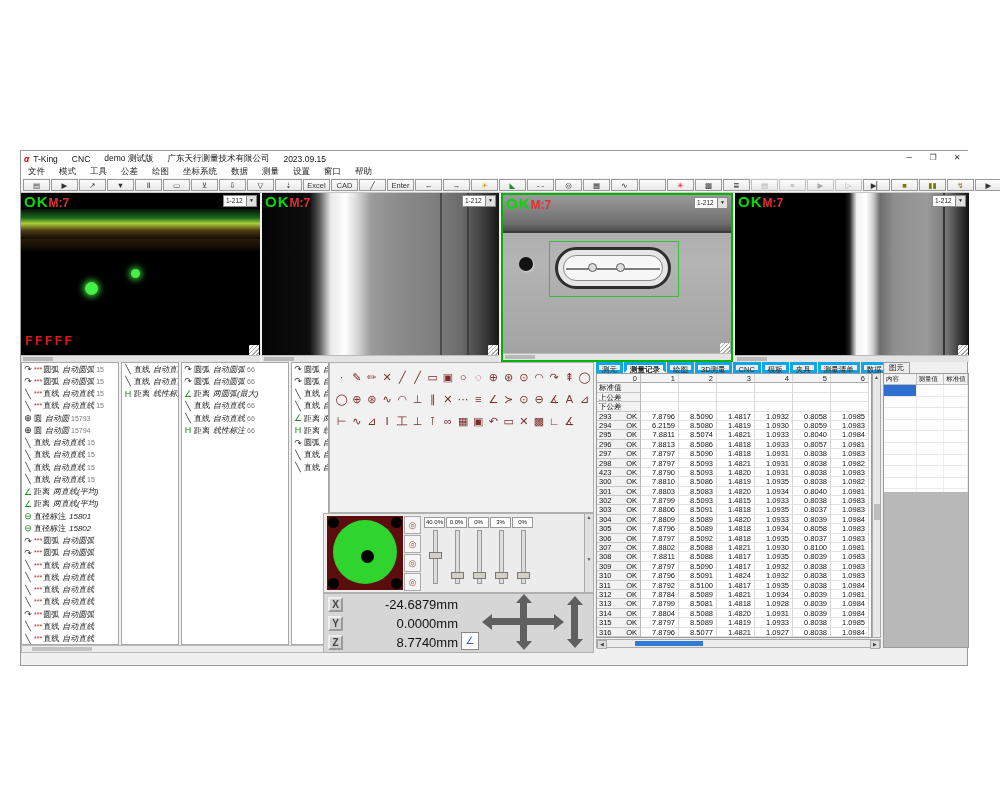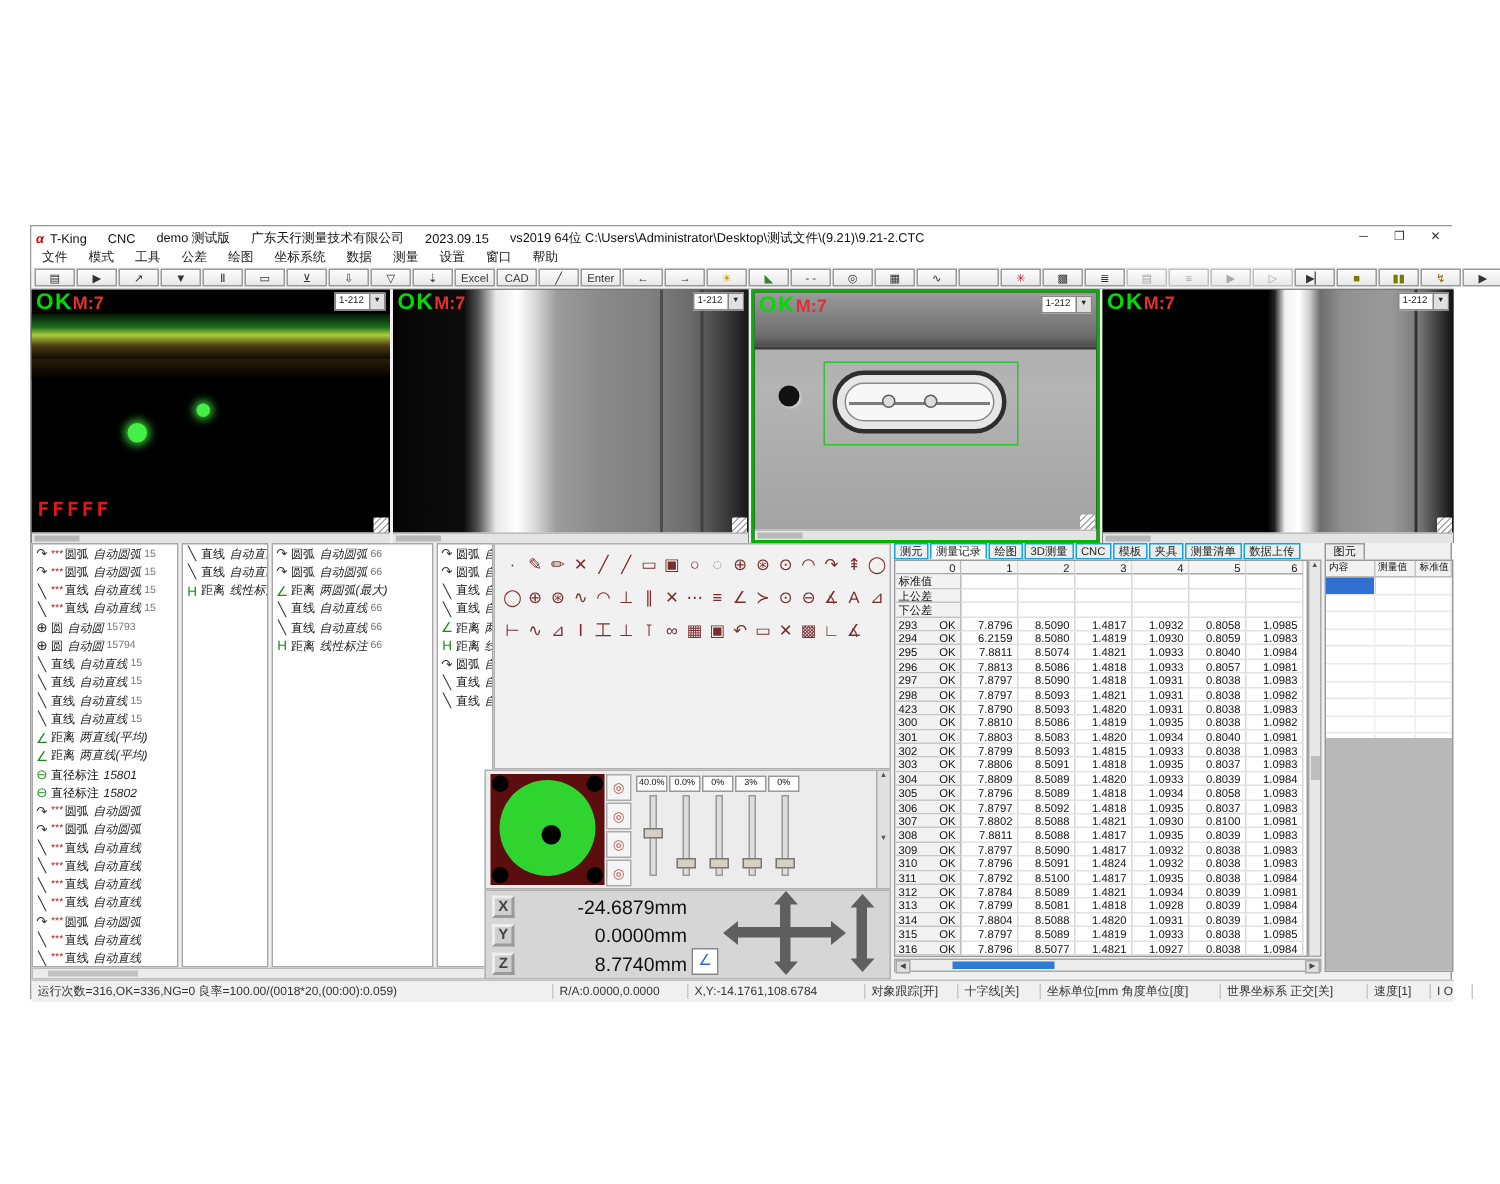--- a/index.html
+++ b/index.html
@@ -76,22 +76,22 @@
   #light-vscroll{position:absolute;right:0px;top:0px;width:8px;height:78px;background:#e0e0e0;border-left:1px solid #aaa;font-size:5px;text-align:center;color:#555;}
   
   #dro{position:absolute;left:302px;top:442px;width:271px;height:60px;background:#d6d6d6;border:1px solid #b0b0b0;box-sizing:border-box;}
   .axis{position:absolute;left:4px;width:15px;height:15px;border:2px outset #eee;background:#cfcfcf;color:#444;font-weight:bold;font-size:10px;text-align:center;line-height:12px;box-sizing:border-box;}
   .axval{position:absolute;left:24px;width:110px;text-align:right;font-size:13px;color:#101010;}
   .arr{position:absolute;background:#5f5f5f;}
   .tri{position:absolute;width:0;height:0;}
   #diagbtn{position:absolute;left:137px;top:38px;width:16px;height:16px;background:#fff;border:1px solid #888;color:#36c;font-size:10px;line-height:15px;text-align:center;}
   
   #rtabs{position:absolute;left:575px;top:211px;width:285px;height:11px;display:flex;}
-  .rtab{border:1px solid #0ea5e9;background:#ededed;font-size:7.5px;line-height:9px;padding:0 3px;margin-right:1px;white-space:nowrap;color:#222;}
-  .rtab.active{background:#fff;border-bottom-color:#fff;font-weight:normal;}
+  .rtab{border:3px solid #0ea5e9;background:#ededed;font-size:7.5px;line-height:9px;padding:0 3px;margin-right:1px;white-space:nowrap;color:#222;}
+  .rtab.active{background:#fff;border-bottom-color:#fff;font-weight:bold;}
   #rtable{position:absolute;left:575px;top:222px;width:276px;height:265px;background:#fff;border:1px solid #9a9a9a;box-sizing:border-box;overflow:hidden;}
   .trow{display:flex;height:9.4px;line-height:9.4px;font-size:7.5px;}
   .tc{box-sizing:border-box;border-right:1px solid #d8d8d8;border-bottom:1px solid #e2e2e2;text-align:right;padding-right:3px;overflow:hidden;flex:none;}
   .tc.id{width:44px;background:#f2f2f2;border-right:1px solid #bbb;border-bottom:1px solid #c6c6c6;display:flex;justify-content:space-between;padding:0 3px 0 2px;}
   .tc.v{width:38px;}
   .trow.hdr .tc{background:#f4f4f4;border-bottom:1px solid #aaa;color:#222;}
   #tvscroll{position:absolute;left:851px;top:222px;width:9px;height:265px;background:#e8e8e8;border:1px solid #aaa;box-sizing:border-box;font-size:5px;text-align:center;color:#555;}
   #tvscroll .thumb{position:absolute;left:1px;top:130px;width:6px;height:16px;background:#bdbdbd;}
   #thscroll{position:absolute;left:575px;top:488px;width:285px;height:9px;background:#ececec;border:1px solid #aaa;box-sizing:border-box;}
   #thscroll .thumb{position:absolute;left:38px;top:1px;width:68px;height:5px;background:#2f7bd6;}
@@ -115,21 +115,20 @@
 
 <div id="app">
 
   <div id="titlebar">
     <span class="logo">α</span>
     <span>T-King</span>
     <span>CNC</span>
     <span>demo 测试版</span>
     <span>广东天行测量技术有限公司</span>
     <span>2023.09.15</span>
-    <span>vs2019 64位  C:\Users\Administrator\Desktop\测试文件\(9.21)\9.21-2.CTC</span>
     <div class="winbtns">
       <div class="winbtn">─</div>
       <div class="winbtn">❐</div>
       <div class="winbtn">✕</div>
     </div>
   </div>
 
   <div id="menubar">
       <span class="menu-item">文件</span>
       <span class="menu-item">模式</span>
@@ -1025,25 +1024,14 @@
         </div>
         <div class="rp-row">
           <div style="width: 33px;"></div>
           <div style="width: 28px;"></div>
           <div style="width: 24px;"></div>
         </div>
       </div>
     <div id="rp-gray"></div>
   </div>
 
-  <div id="statusbar">
-      <div class="seg" style="width: 348px;">运行次数=316,OK=336,NG=0 良率=100.00/(0018*20,(00:00):0.059)</div>
-      <div class="seg" style="width: 90px;">R/A:0.0000,0.0000</div>
-      <div class="seg" style="width: 118px;">X,Y:-14.1761,108.6784</div>
-      <div class="seg" style="width: 62px;">对象跟踪[开]</div>
-      <div class="seg" style="width: 55px;">十字线[关]</div>
-      <div class="seg" style="width: 120px;">坐标单位[mm 角度单位[度]</div>
-      <div class="seg" style="width: 98px;">世界坐标系 正交[关]</div>
-      <div class="seg" style="width: 42px;">速度[1]</div>
-      <div class="seg" style="width: 28px;">I O</div>
-    </div>
 
 </div>
 
 </body></html>

